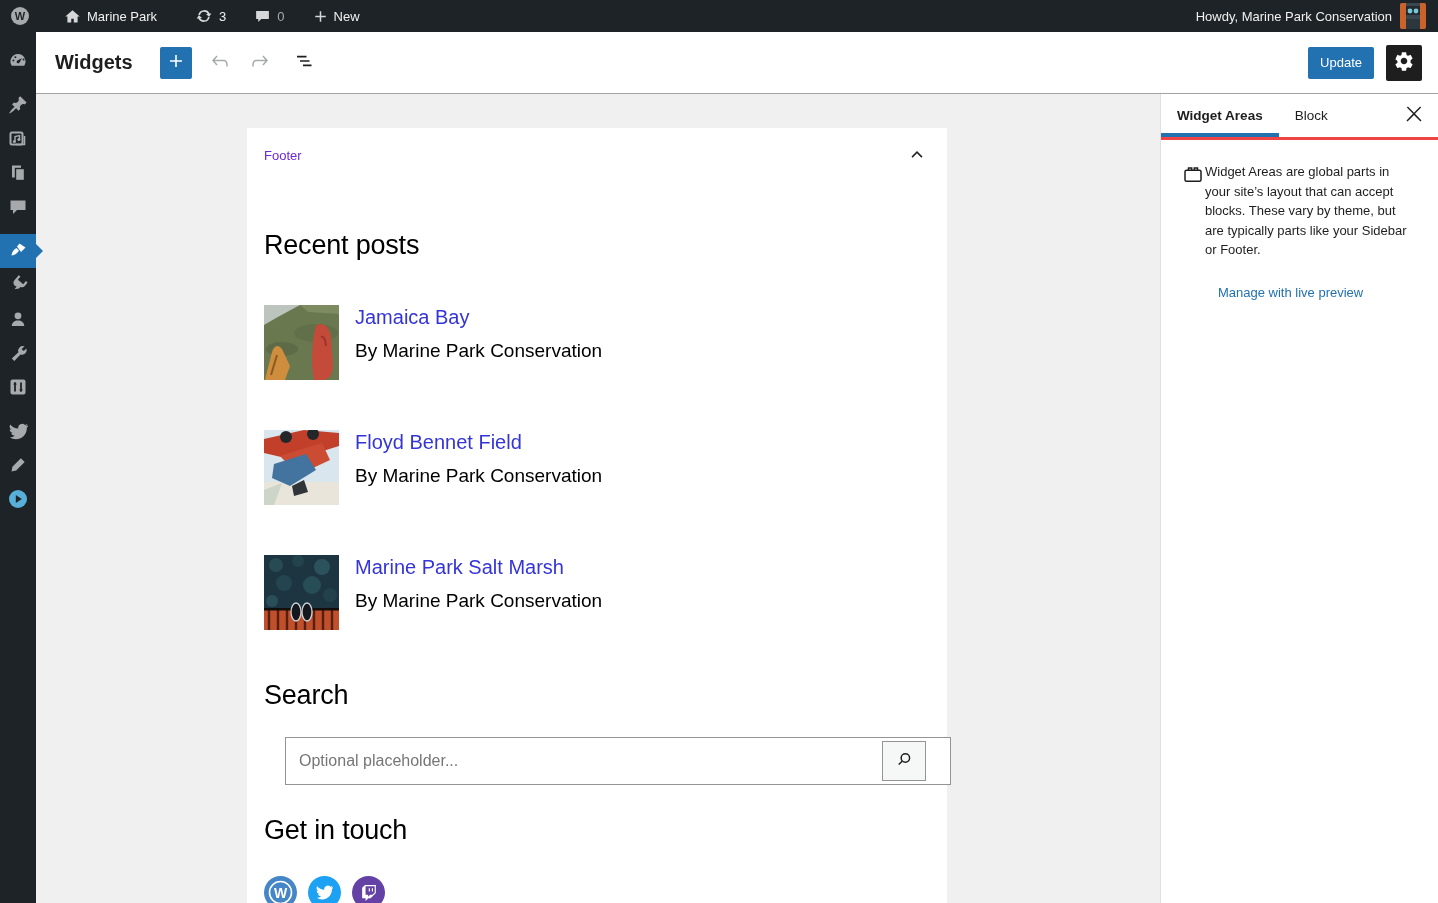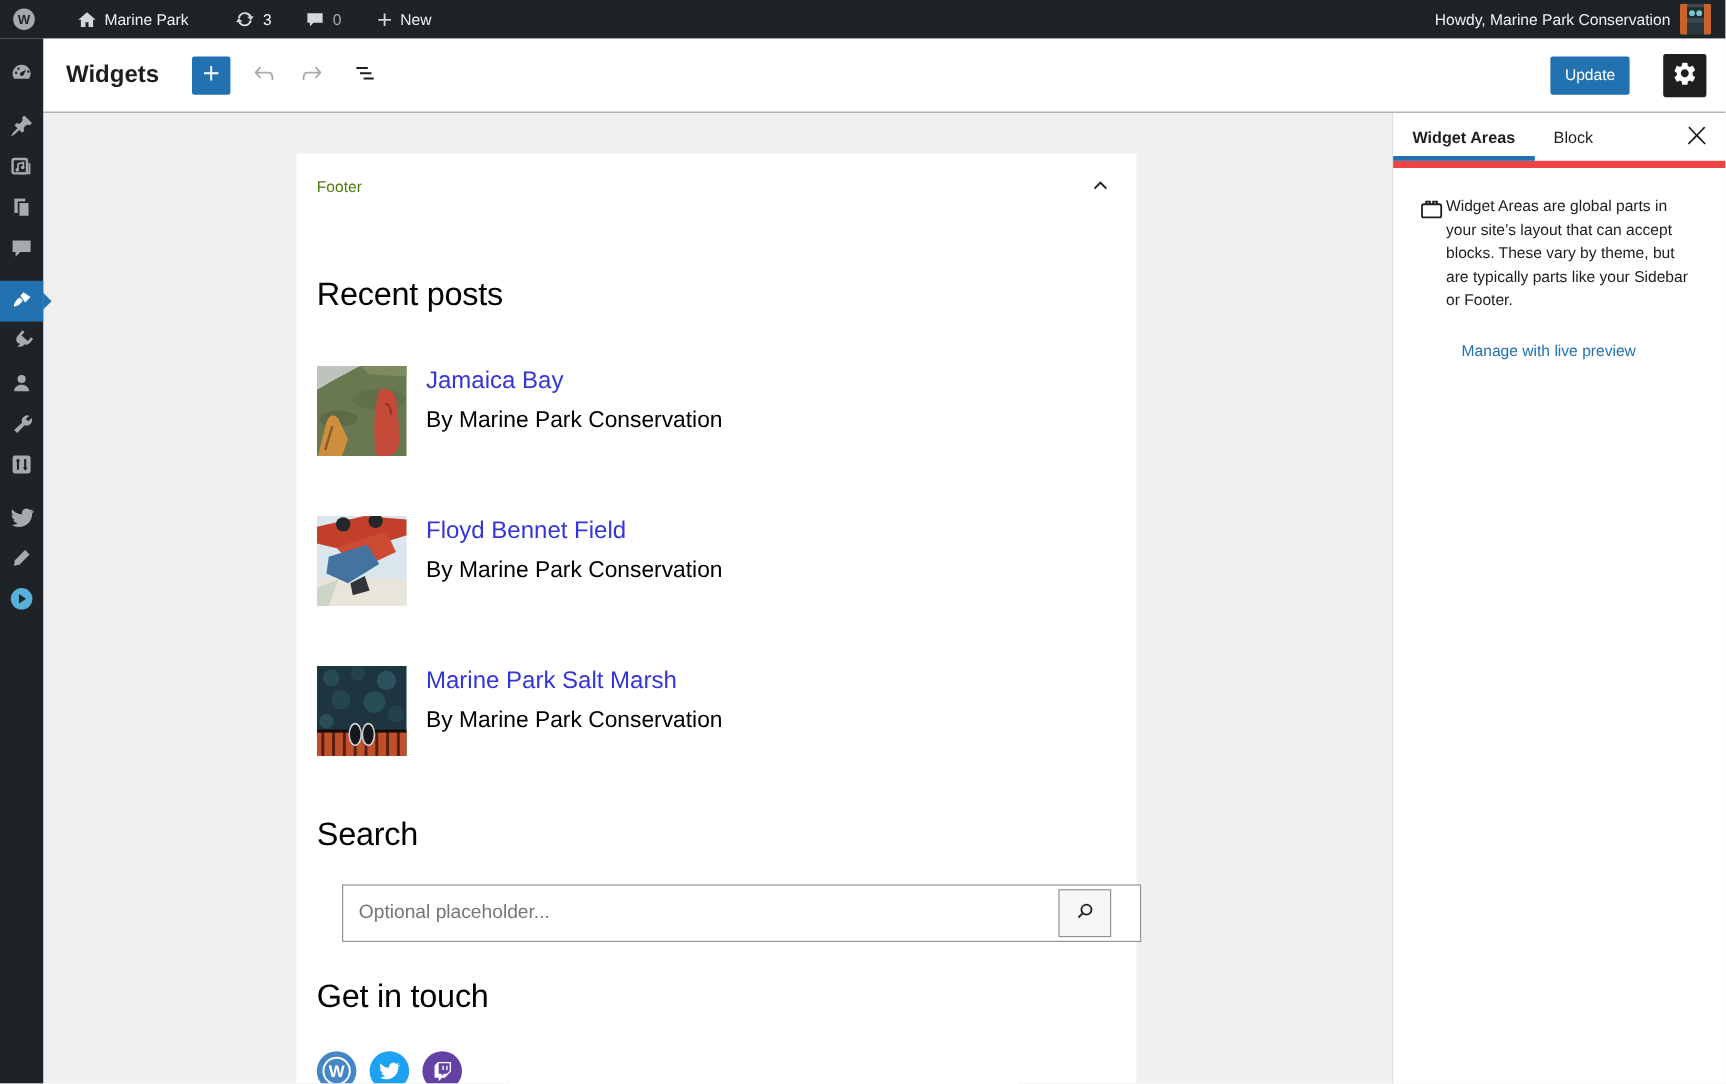--- a/index.html
+++ b/index.html
@@ -52,21 +52,21 @@
   }
   .page-title { font-size:20px; font-weight:700; color:#1e1e1e; }
   .inserter-btn {
     width:32px; height:32px; background:#2271b1; border:none; border-radius:2px;
     margin-left:27px; display:flex; align-items:center; justify-content:center; cursor:pointer;
   }
   .tool-btn {
     width:36px; height:36px; background:transparent; border:none; border-radius:2px;
     display:flex; align-items:center; justify-content:center; cursor:pointer; margin-left:4px;
   }
-  .header-right { margin-left:auto; display:flex; align-items:center; gap:28px; }
+  .header-right { margin-left:auto; display:flex; align-items:center; gap:12px; }
   .update-btn {
     height:32px; padding:0 12px; background:#2271b1; color:#fff; border:none; border-radius:2px;
     font-size:13px; font-family:inherit; cursor:pointer;
   }
   .settings-btn {
     width:36px; height:36px; background:#1e1e1e; border:none; border-radius:2px;
     display:flex; align-items:center; justify-content:center; cursor:pointer;
   }
 
   
@@ -75,21 +75,21 @@
     background:#f0f0f1; overflow:hidden;
   }
   .canvas-panel {
     position:absolute; left:211px; top:34px; width:700px; height:1200px;
     background:#fff;
   }
   .panel-header {
     height:54px; display:flex; align-items:center; justify-content:space-between;
     padding:0 14px 0 17px;
   }
-  .area-label { font-size:13px; color:#4d7c0f; }
+  .area-label { font-size:13px; color:#6d28d9; }
   .collapse-btn { background:none; border:none; cursor:pointer; padding:4px; display:flex; }
   .panel-body { padding:0 17px; }
 
   .block-heading { font-size:27px; font-weight:400; letter-spacing:-0.2px; color:#000; }
   .recent-heading { margin:48px 0 44px; }
 
   .post-row { display:flex; gap:16px; margin-bottom:50px; }
   .post-thumb { width:75px; height:75px; flex:0 0 75px; overflow:hidden; }
   .post-thumb svg { display:block; }
   .post-title {
@@ -117,21 +117,21 @@
     width:33px; height:33px; border-radius:50%;
     display:flex; align-items:center; justify-content:center; cursor:pointer;
   }
 
   
   .inspector {
     position:absolute; top:94px; right:0; width:278px; bottom:0;
     background:#fff; border-left:1px solid #e0e0e0; z-index:10;
   }
   .inspector-tabs {
-    height:46px; display:flex; align-items:stretch; border-bottom:6px solid #ef4444; position:relative;
+    height:46px; display:flex; align-items:stretch; border-bottom:3px solid #ef4444; position:relative;
   }
   .insp-tab {
     background:none; border:none; font-family:inherit; font-size:13.5px; color:#1e1e1e;
     padding:0 16px; cursor:pointer; position:relative;
   }
   .insp-tab.active { font-weight:700; }
   .insp-tab.active::after {
     content:""; position:absolute; left:0; right:0; bottom:0; height:4px; background:#2271b1;
   }
   .insp-close {

